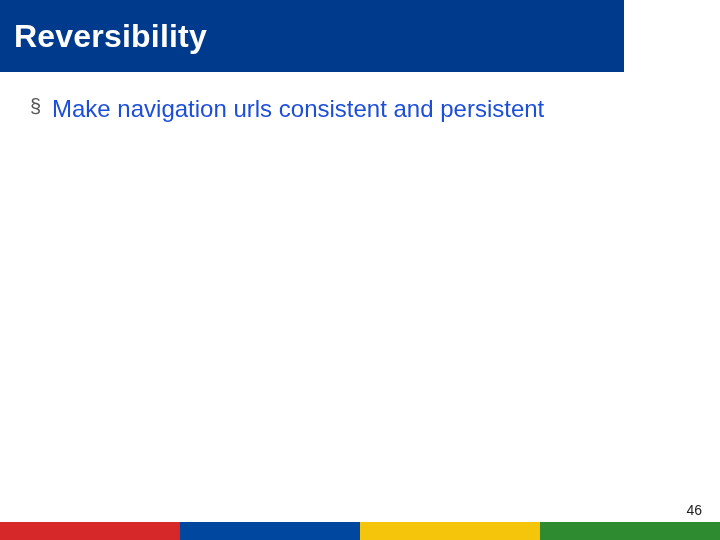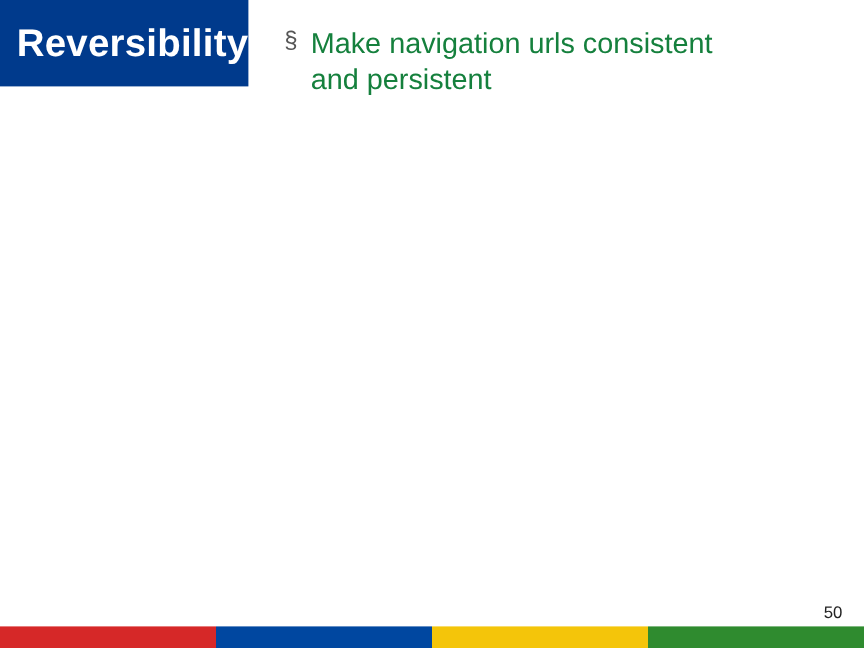--- a/index.html
+++ b/index.html
@@ -1,20 +1,20 @@
 <!DOCTYPE html>
 <html><head>
 <meta charset="utf-8">
 <style>
   * { margin: 0; padding: 0; box-sizing: border-box; }
   html, body { width: 720px; height: 540px; font-family: "Trebuchet MS", "Lucida Sans", Verdana, sans-serif; background: #fff; overflow: hidden; }
-  .slide { width: 624px; height: 540px; position: relative; display: flex; flex-direction: row; }
+  .slide { width: 624px; height: 540px; position: relative; display: flex; flex-direction: column; }
   .title-bar { background: #003a8c; height: 72px; display: flex; align-items: center; padding-left: 14px; }
   .title-bar h1 { color: #fff; font-size: 32px; font-weight: bold; letter-spacing: 0.2px; }
-  .content { flex: 1; padding: 22px 30px 0 30px; color: #15803d; }
+  .content { flex: 1; padding: 22px 30px 0 30px; color: #1d4ed8; }
   .lvl1 { list-style: none; }
   .lvl1 > li { position: relative; padding-left: 22px; font-size: 24px; line-height: 1.25; margin-bottom: 8px; }
   .lvl1 > li::before { content: "§"; position: absolute; left: 0; top: 0; color: #555; font-size: 20px; }
   .lvl2 { list-style: none; margin-top: 10px; }
   .lvl2 > li { position: relative; padding-left: 22px; font-size: 20px; line-height: 1.35; margin-left: 18px; margin-bottom: 4px; }
   .lvl2 > li::before { content: "§"; position: absolute; left: 0; top: 0; color: #555; font-size: 17px; }
   .footer { position: absolute; left: 0; bottom: 0; width: 720px; }
   .page-num { position: absolute; right: 18px; bottom: 22px; font-size: 14px; color: #222; }
   .stripe { display: flex; height: 18px; width: 720px; }
   .stripe > div { height: 18px; }
@@ -34,21 +34,21 @@
 
   <div class="content">
     <ul class="lvl1">
       <li>
         <span>Make navigation urls consistent and persistent</span>
       </li>
     </ul>
   </div>
 
   <div class="footer">
-    <div class="page-num">50</div>
+    <div class="page-num">46</div>
     <div class="stripe">
       <div class="s-red"></div>
       <div class="s-blue"></div>
       <div class="s-yellow"></div>
       <div class="s-green"></div>
     </div>
   </div>
 
 </div>
 

